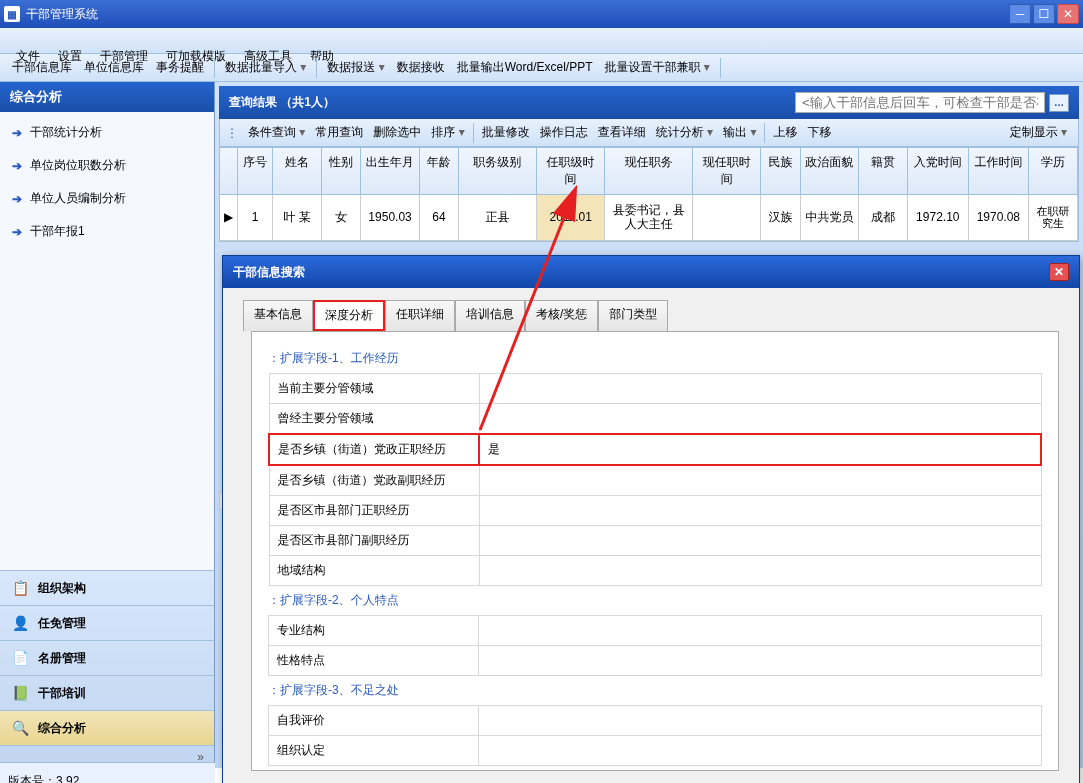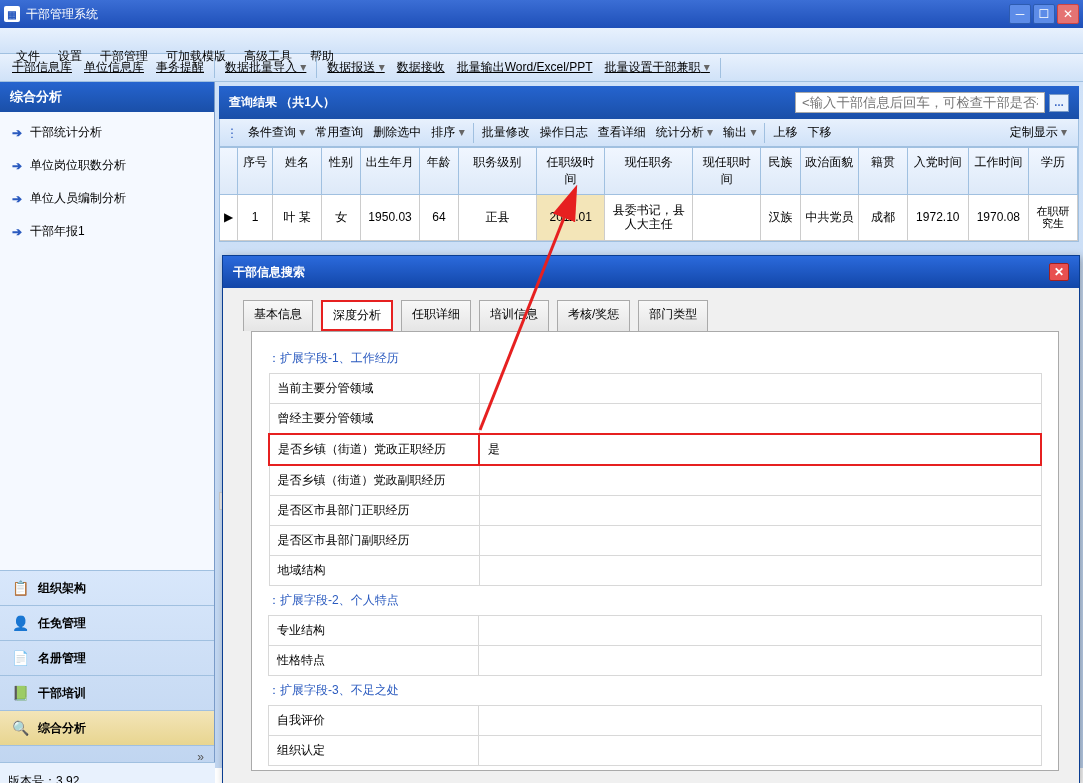--- a/index.html
+++ b/index.html
@@ -11,21 +11,21 @@
   .titlebar .title { flex: 1; }
   .titlebar .winbtns { display: flex; gap: 2px; }
   .winbtn { width: 22px; height: 20px; background: #5d8ce8; border: 1px solid #2d5bb0; display: flex; align-items: center; justify-content: center; color: #fff; cursor: pointer; border-radius: 2px; }
   .winbtn.close { background: #e57373; border-color: #c44; }
   
   
   .menubar { background: linear-gradient(to bottom, #e8f1fd, #d0e2f8); height: 26px; display: flex; align-items: center; padding: 0 8px; gap: 2px; border-bottom: 1px solid #a0c0e0; }
   .menubar span { padding: 4px 8px; cursor: pointer; margin-top: 32px; }
   
   
-  .toolbar { background: linear-gradient(to bottom, #e8f1fd, #d0e2f8); height: 28px; display: flex; align-items: center; padding: 0 6px; gap: 0; border-bottom: 1px solid #a0c0e0; font-size: 12px; text-decoration: underline; }
+  .toolbar { background: linear-gradient(to bottom, #e8f1fd, #d0e2f8); height: 28px; display: flex; align-items: center; padding: 0 6px; gap: 0; border-bottom: 1px solid #a0c0e0; font-size: 12px; }
   .toolbar span { padding: 4px 6px; cursor: pointer; }
   .toolbar .sep { width: 1px; height: 20px; background: #a0c0e0; margin: 0 4px; display: inline-block; padding: 0; }
   .dropdown::after { content: " ▾"; color: #666; }
   
   
   .main { display: flex; height: 686px; background: linear-gradient(to bottom, #d0e2f8, #c0d5f0); }
   
   
   .sidebar { width: 215px; display: flex; flex-direction: column; border-right: 1px solid #7a9bc8; }
   .panel-header { background: linear-gradient(to bottom, #2564cf, #1a4fa8); color: #fff; padding: 6px 10px; font-size: 13px; font-weight: bold; }
@@ -64,21 +64,21 @@
   
   .scroll-hint { height: 18px; background: #e8e8e8; border: 1px solid #ccc; position: relative; margin-top: 250px; }
   .scroll-right-btn { position: absolute; right: 0; width: 18px; height: 16px; background: #ddd; border-left: 1px solid #bbb; display:flex; align-items:center; justify-content:center; }
   
   
   .modal { position: absolute; left: 222px; top: 255px; width: 858px; height: 530px; background: #f0f0f0; border: 1px solid #0a3d91; box-shadow: 2px 2px 8px rgba(0,0,0,0.3); z-index: 10; }
   .modal-title { background: linear-gradient(to bottom, #2b6adc, #1246a8); color: #fff; padding: 7px 10px; font-weight: bold; display: flex; align-items: center; }
   .modal-title .t { flex: 1; }
   .modal-close { width: 20px; height: 18px; background: #e85050; border: 1px solid #a02020; color: #fff; display: flex; align-items: center; justify-content: center; cursor: pointer; border-radius: 2px; }
   .modal-body { padding: 12px 20px; }
-  .tabs { display: flex; gap: 8px; }
+  .tabs { display: flex; }
   .tab { background: linear-gradient(to bottom, #f8f8f8, #e5e5e5); border: 1px solid #aaa; border-bottom: none; padding: 5px 10px; cursor: pointer; font-size: 12px; }
   .tab.active { background: #fff; }
   .tab.hl { border: 2px solid #e62020; }
   .tab-panel { background: #fff; border: 1px solid #aaa; padding: 12px 16px; height: 440px; margin-left: 8px; }
   .section-label { color: #2a5abf; padding: 6px 0; font-size: 12px; }
   .field-table { width: 100%; border-collapse: collapse; }
   .field-table td { border: 1px solid #d8d8d8; padding: 6px 8px; font-size: 12px; }
   .field-table td.label { width: 210px; }
   .field-row.hl td { border: 2px solid #e62020; }
   

